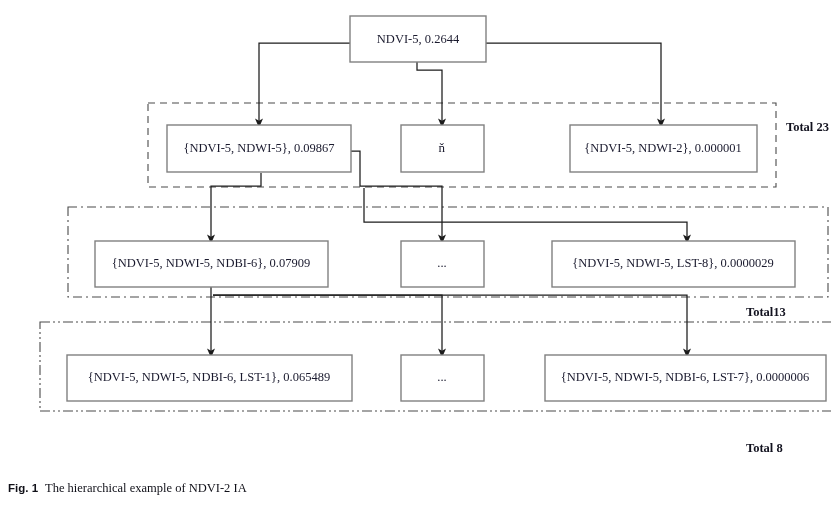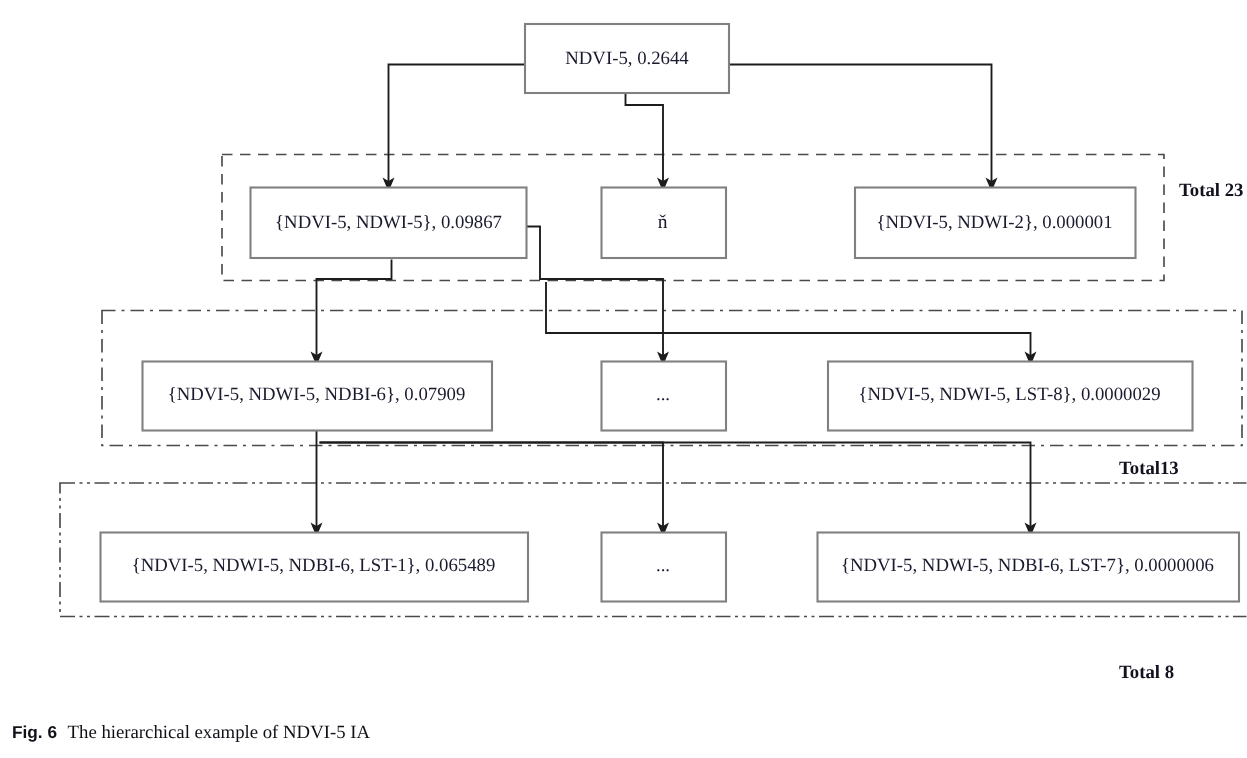--- a/index.html
+++ b/index.html
@@ -152,15 +152,15 @@
       <text class="node-label" x="661" y="378">{NDVI-5, NDWI-5, NDBI-6, LST-7}, 0.0000006</text>
     </g>
 
     <text class="total-label" x="762" y="128">Total 23</text>
     <text class="total-label" x="722" y="313">Total13</text>
     <text class="total-label" x="722" y="449">Total 8</text>
 
   </svg>
 
   <div class="caption">
-    <span class="fig-num">Fig. 6</span><span>The hierarchical example of NDVI-5 IA</span>
+    <span class="fig-num">Fig. 1</span><span>The hierarchical example of NDVI-2 IA</span>
   </div>
 </div>
 
 </body></html>

